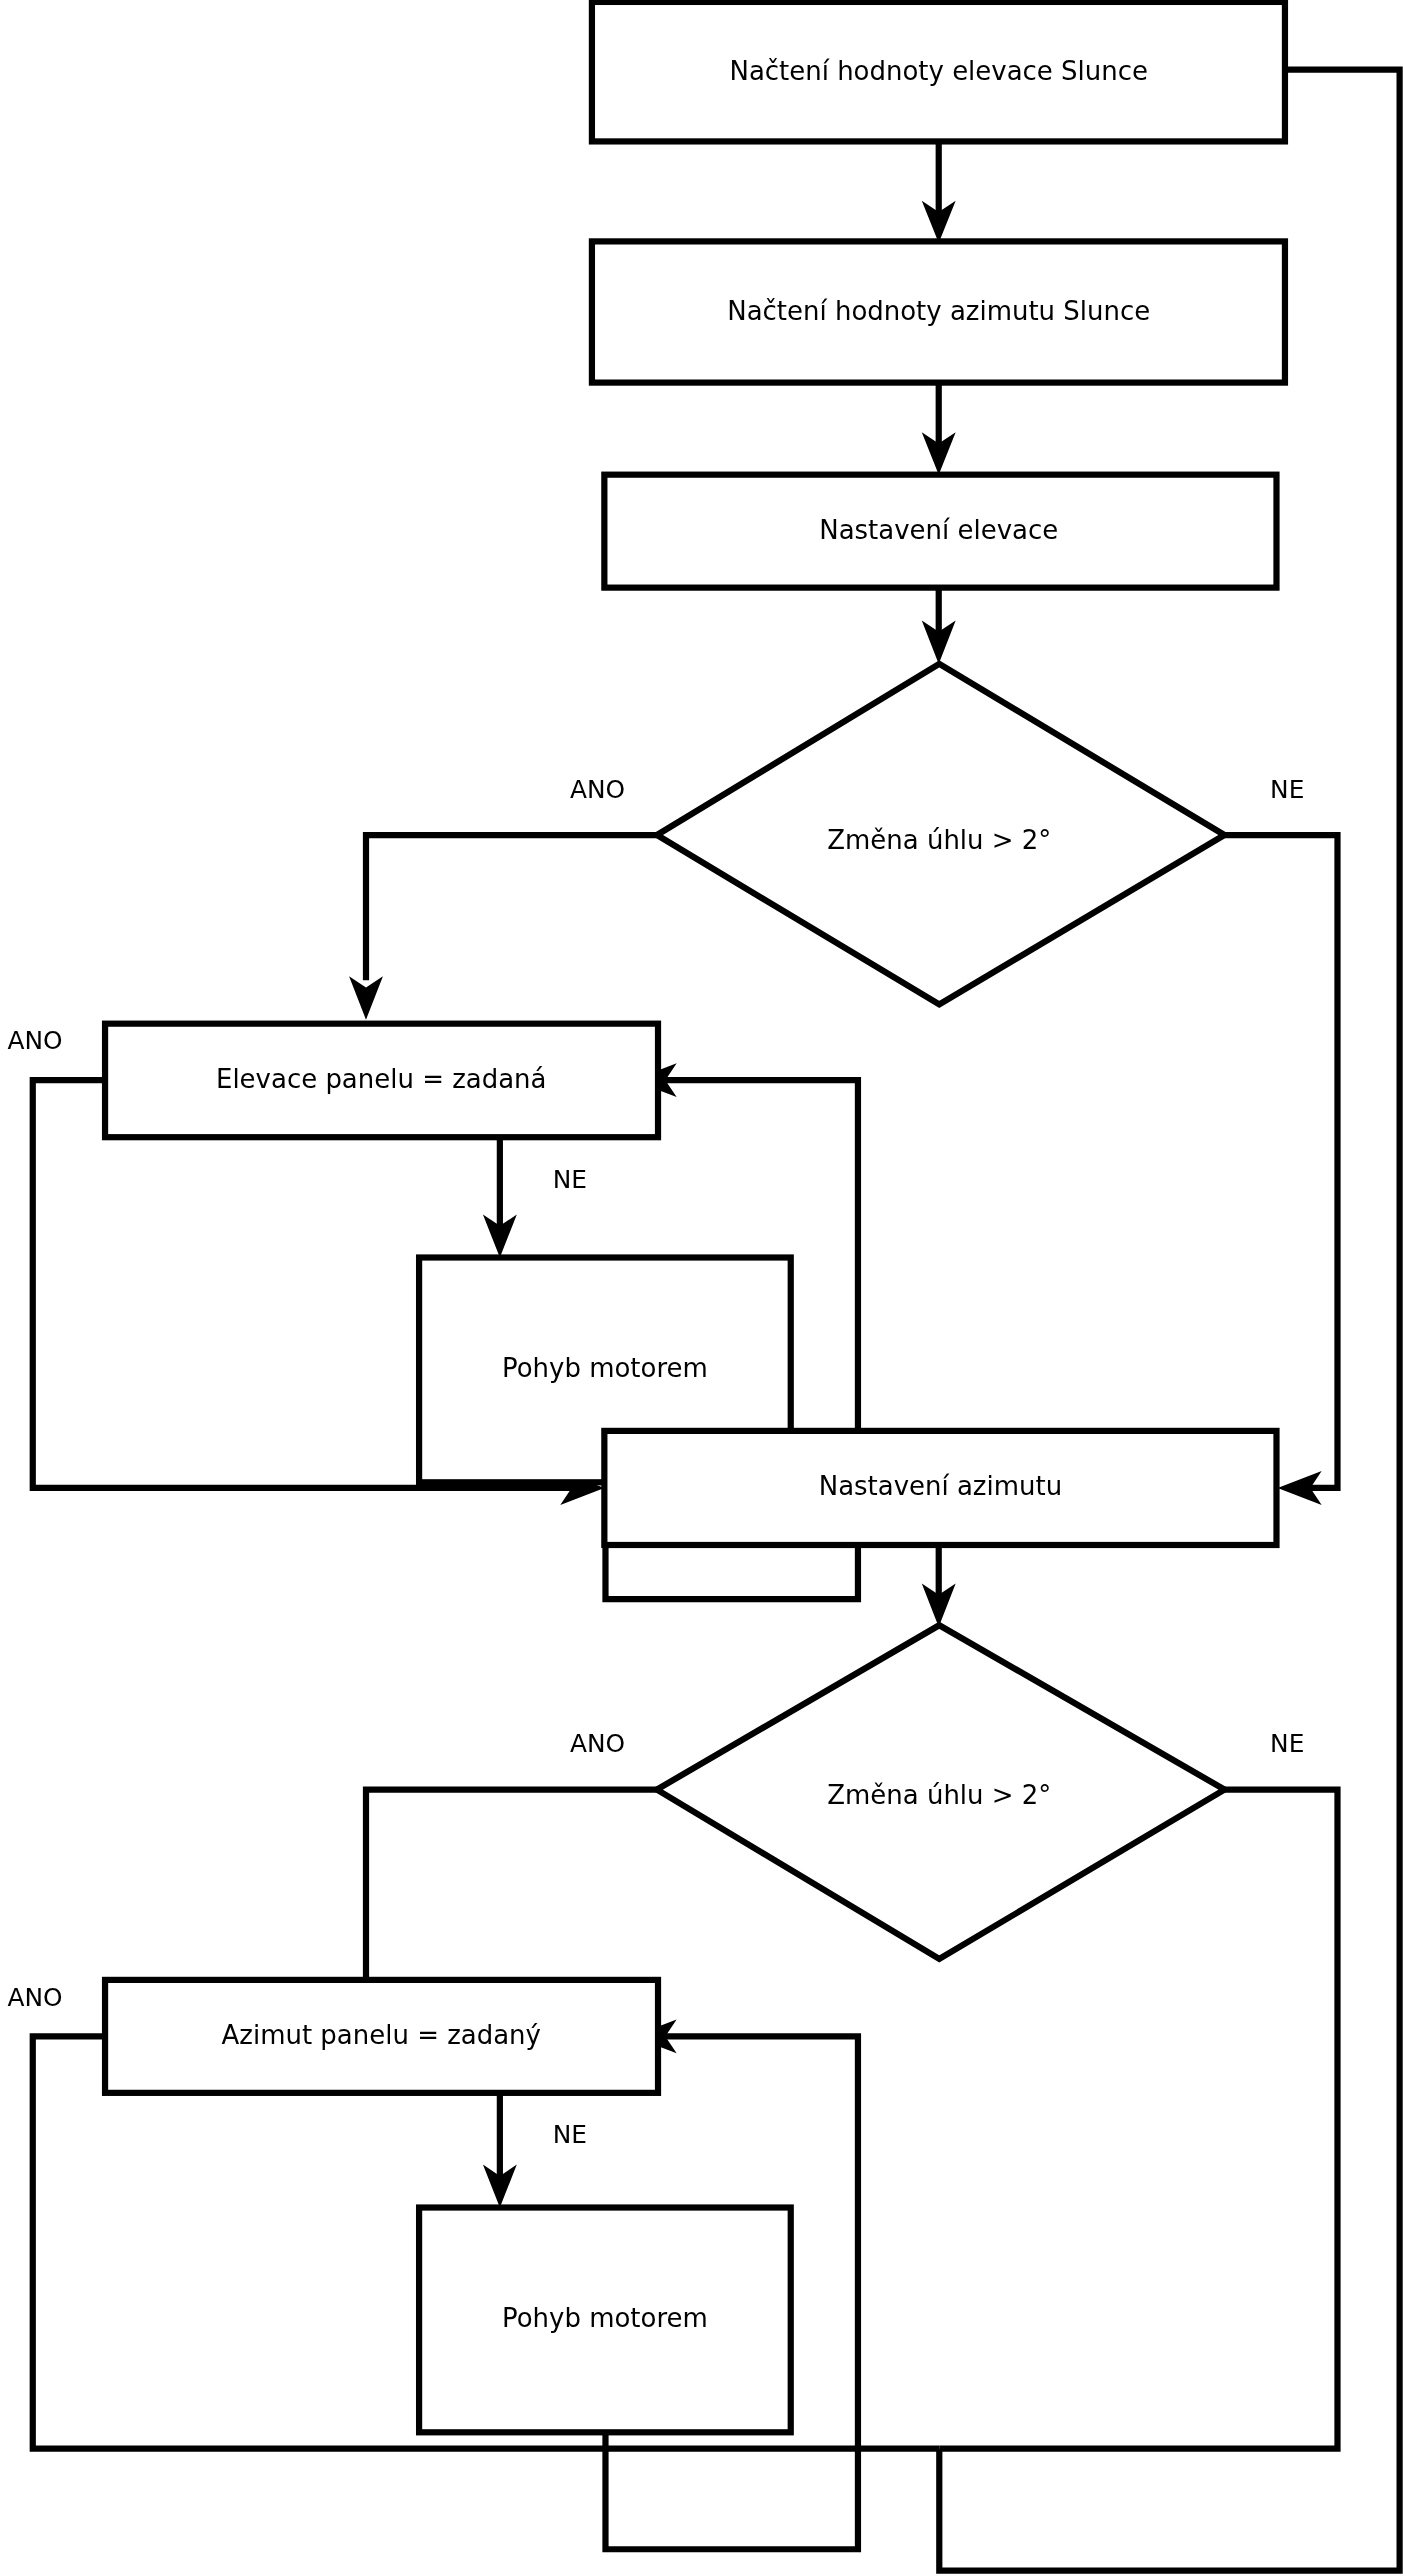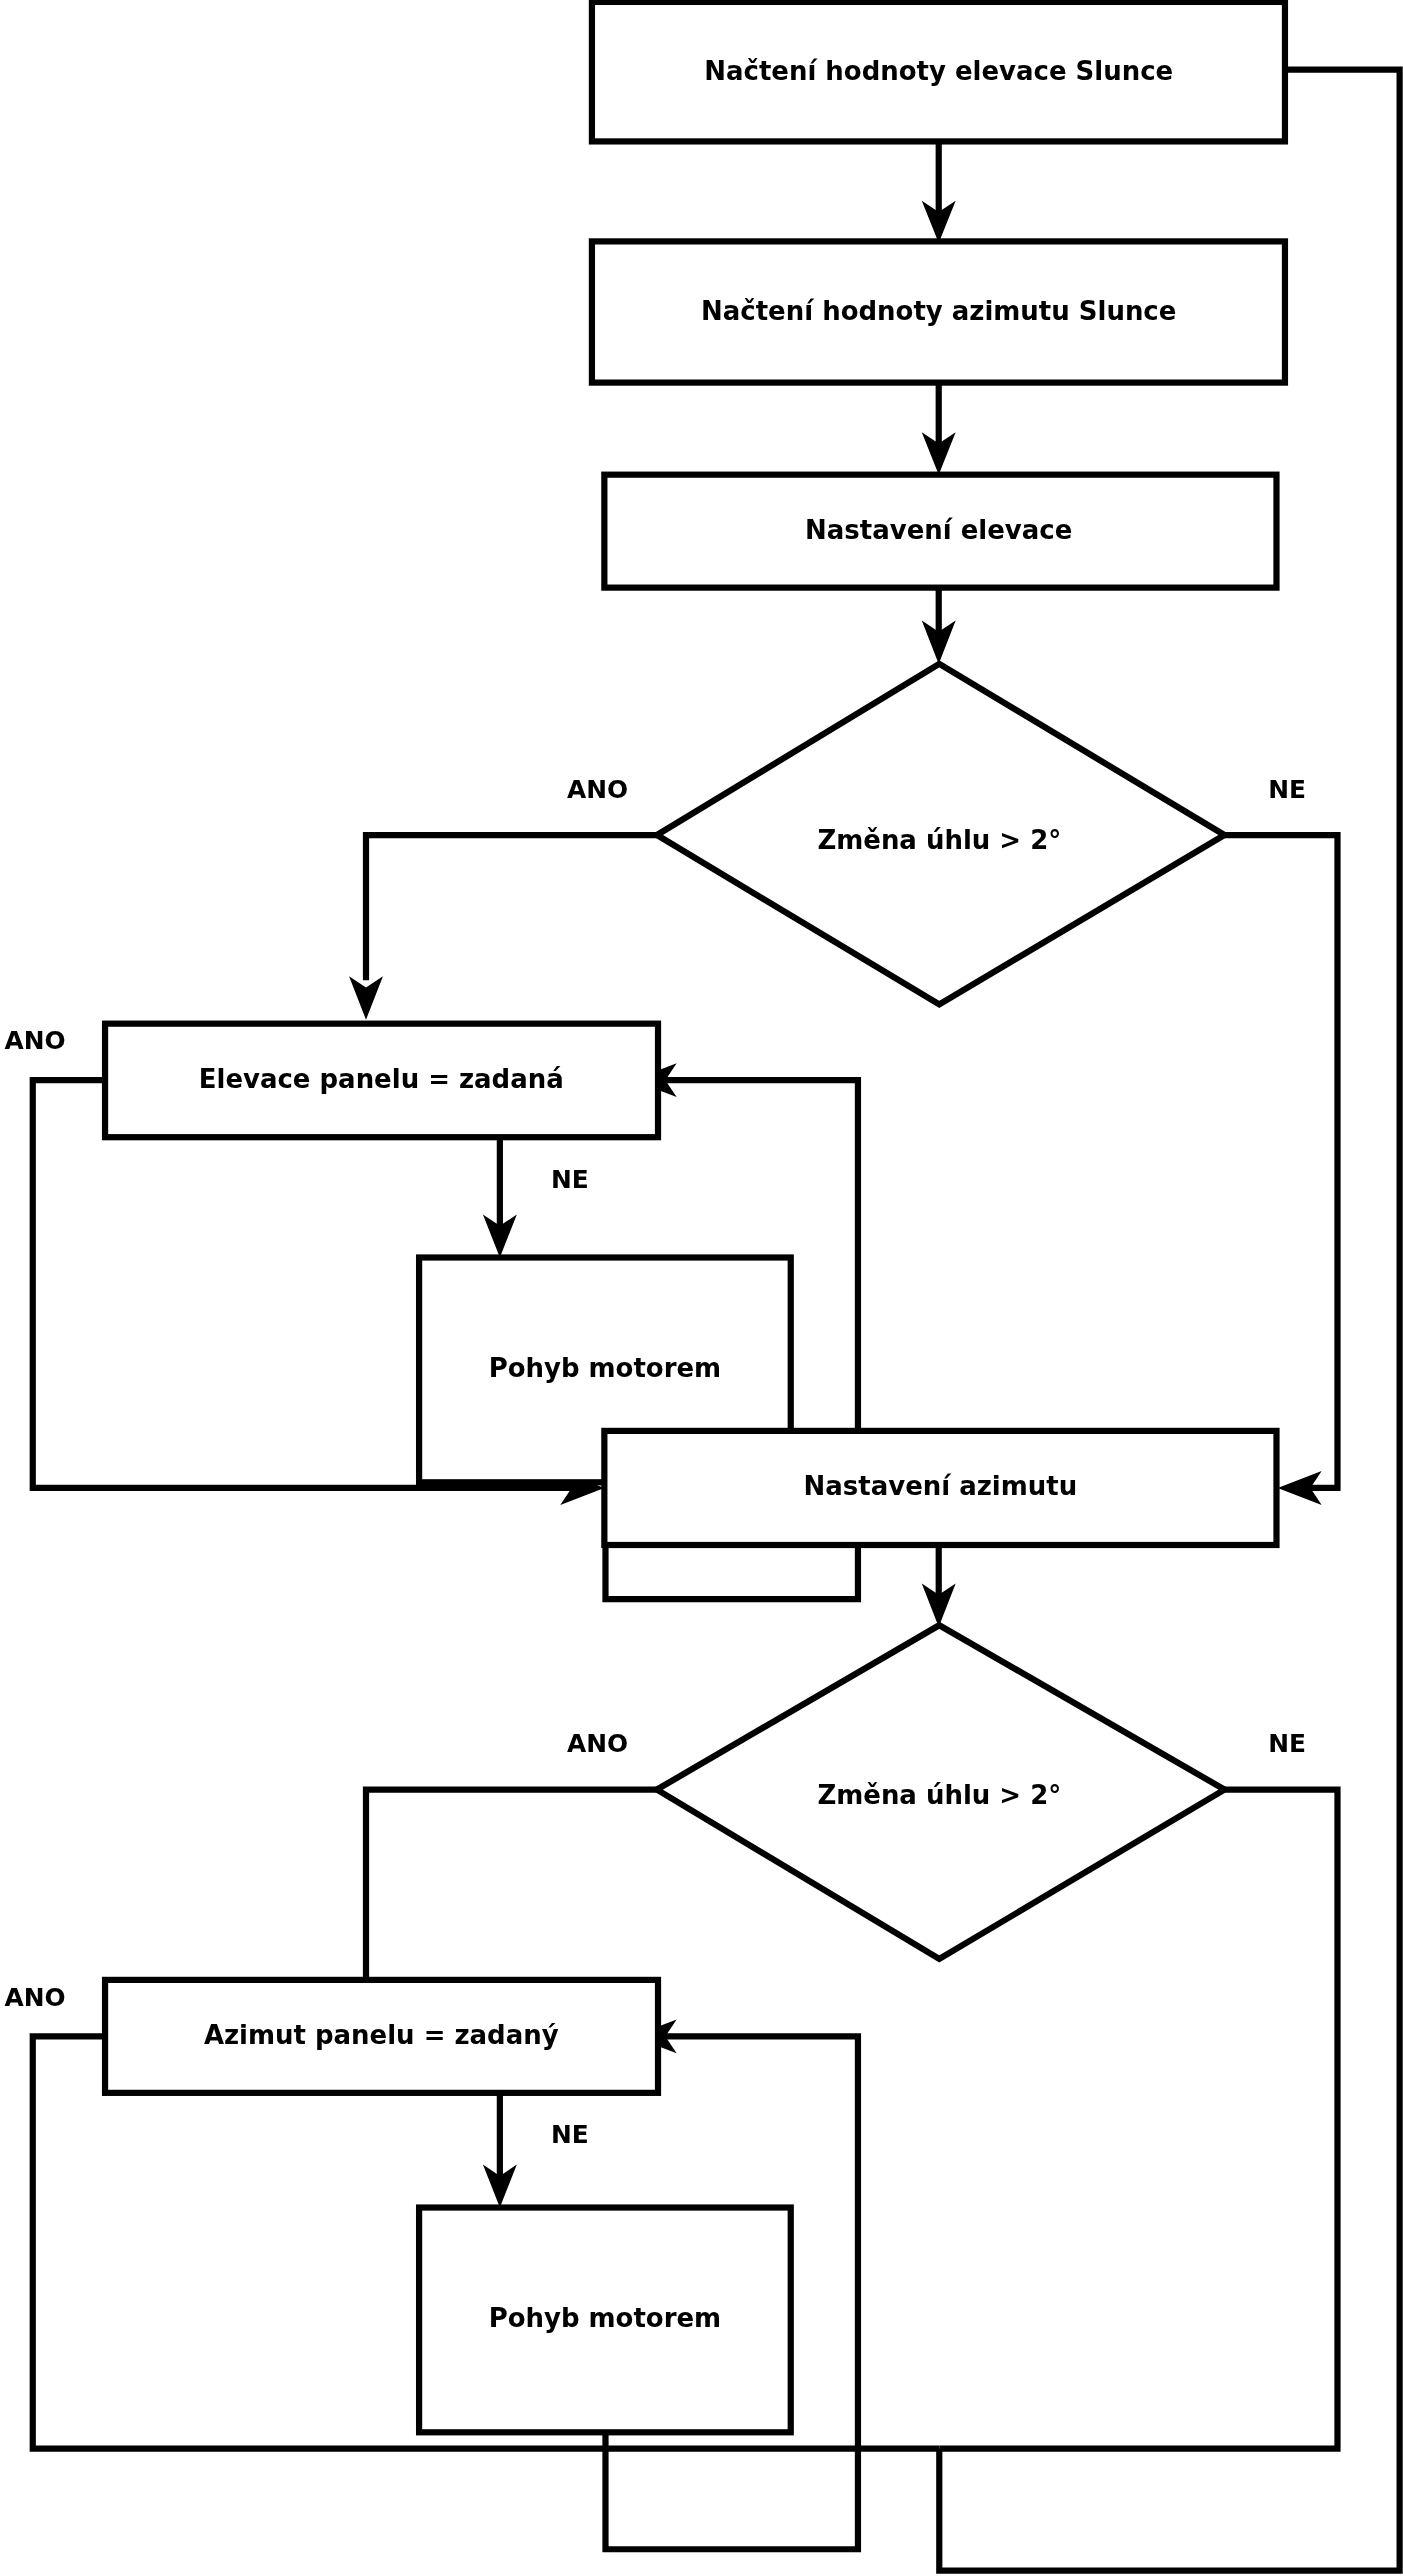--- a/index.html
+++ b/index.html
@@ -2,21 +2,21 @@
 <html style="font-size:9px"><head>
 <meta charset="utf-8">
 <style>
   * { margin:0; padding:0; box-sizing:border-box; }
   html, body {
     width:1403px; height:2576px;
     background:#ffffff;
     font-family:"DejaVu Sans", sans-serif;
     overflow:hidden;
   }
-  #flow-root { position:relative; width:1403px; height:2576px;font-weight:bold; }
+  #flow-root { position:relative; width:1403px; height:2576px; }
   svg#flow { position:absolute; top:0; left:0; width:1403px; height:2576px; display:block; }
   .node-rect { fill:#ffffff; stroke:#000000; stroke-width:11; }
   .node-diamond { fill:#ffffff; stroke:#000000; stroke-width:11; }
   .conn { fill:none; stroke:#000000; stroke-width:11; stroke-linecap:butt; stroke-linejoin:miter; }
   .arrowhead { fill:#000000; stroke:none; }
   .node-text {
     font-family:"DejaVu Sans", sans-serif;
     font-size:46px;
     fill:#000000;
     text-anchor:middle;

